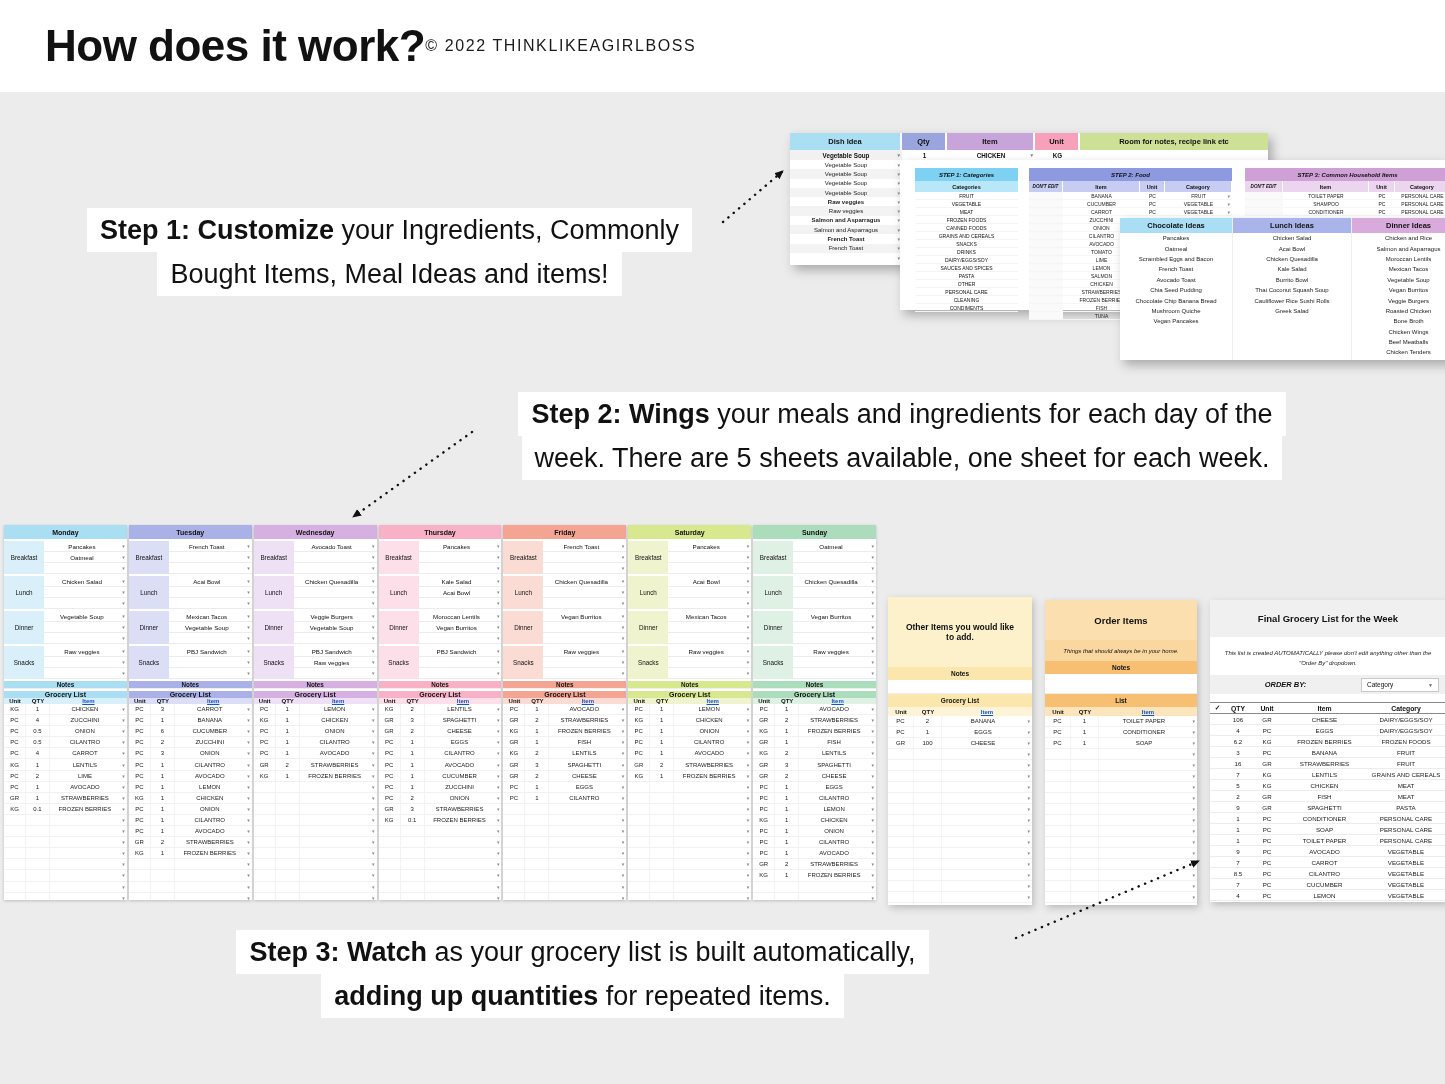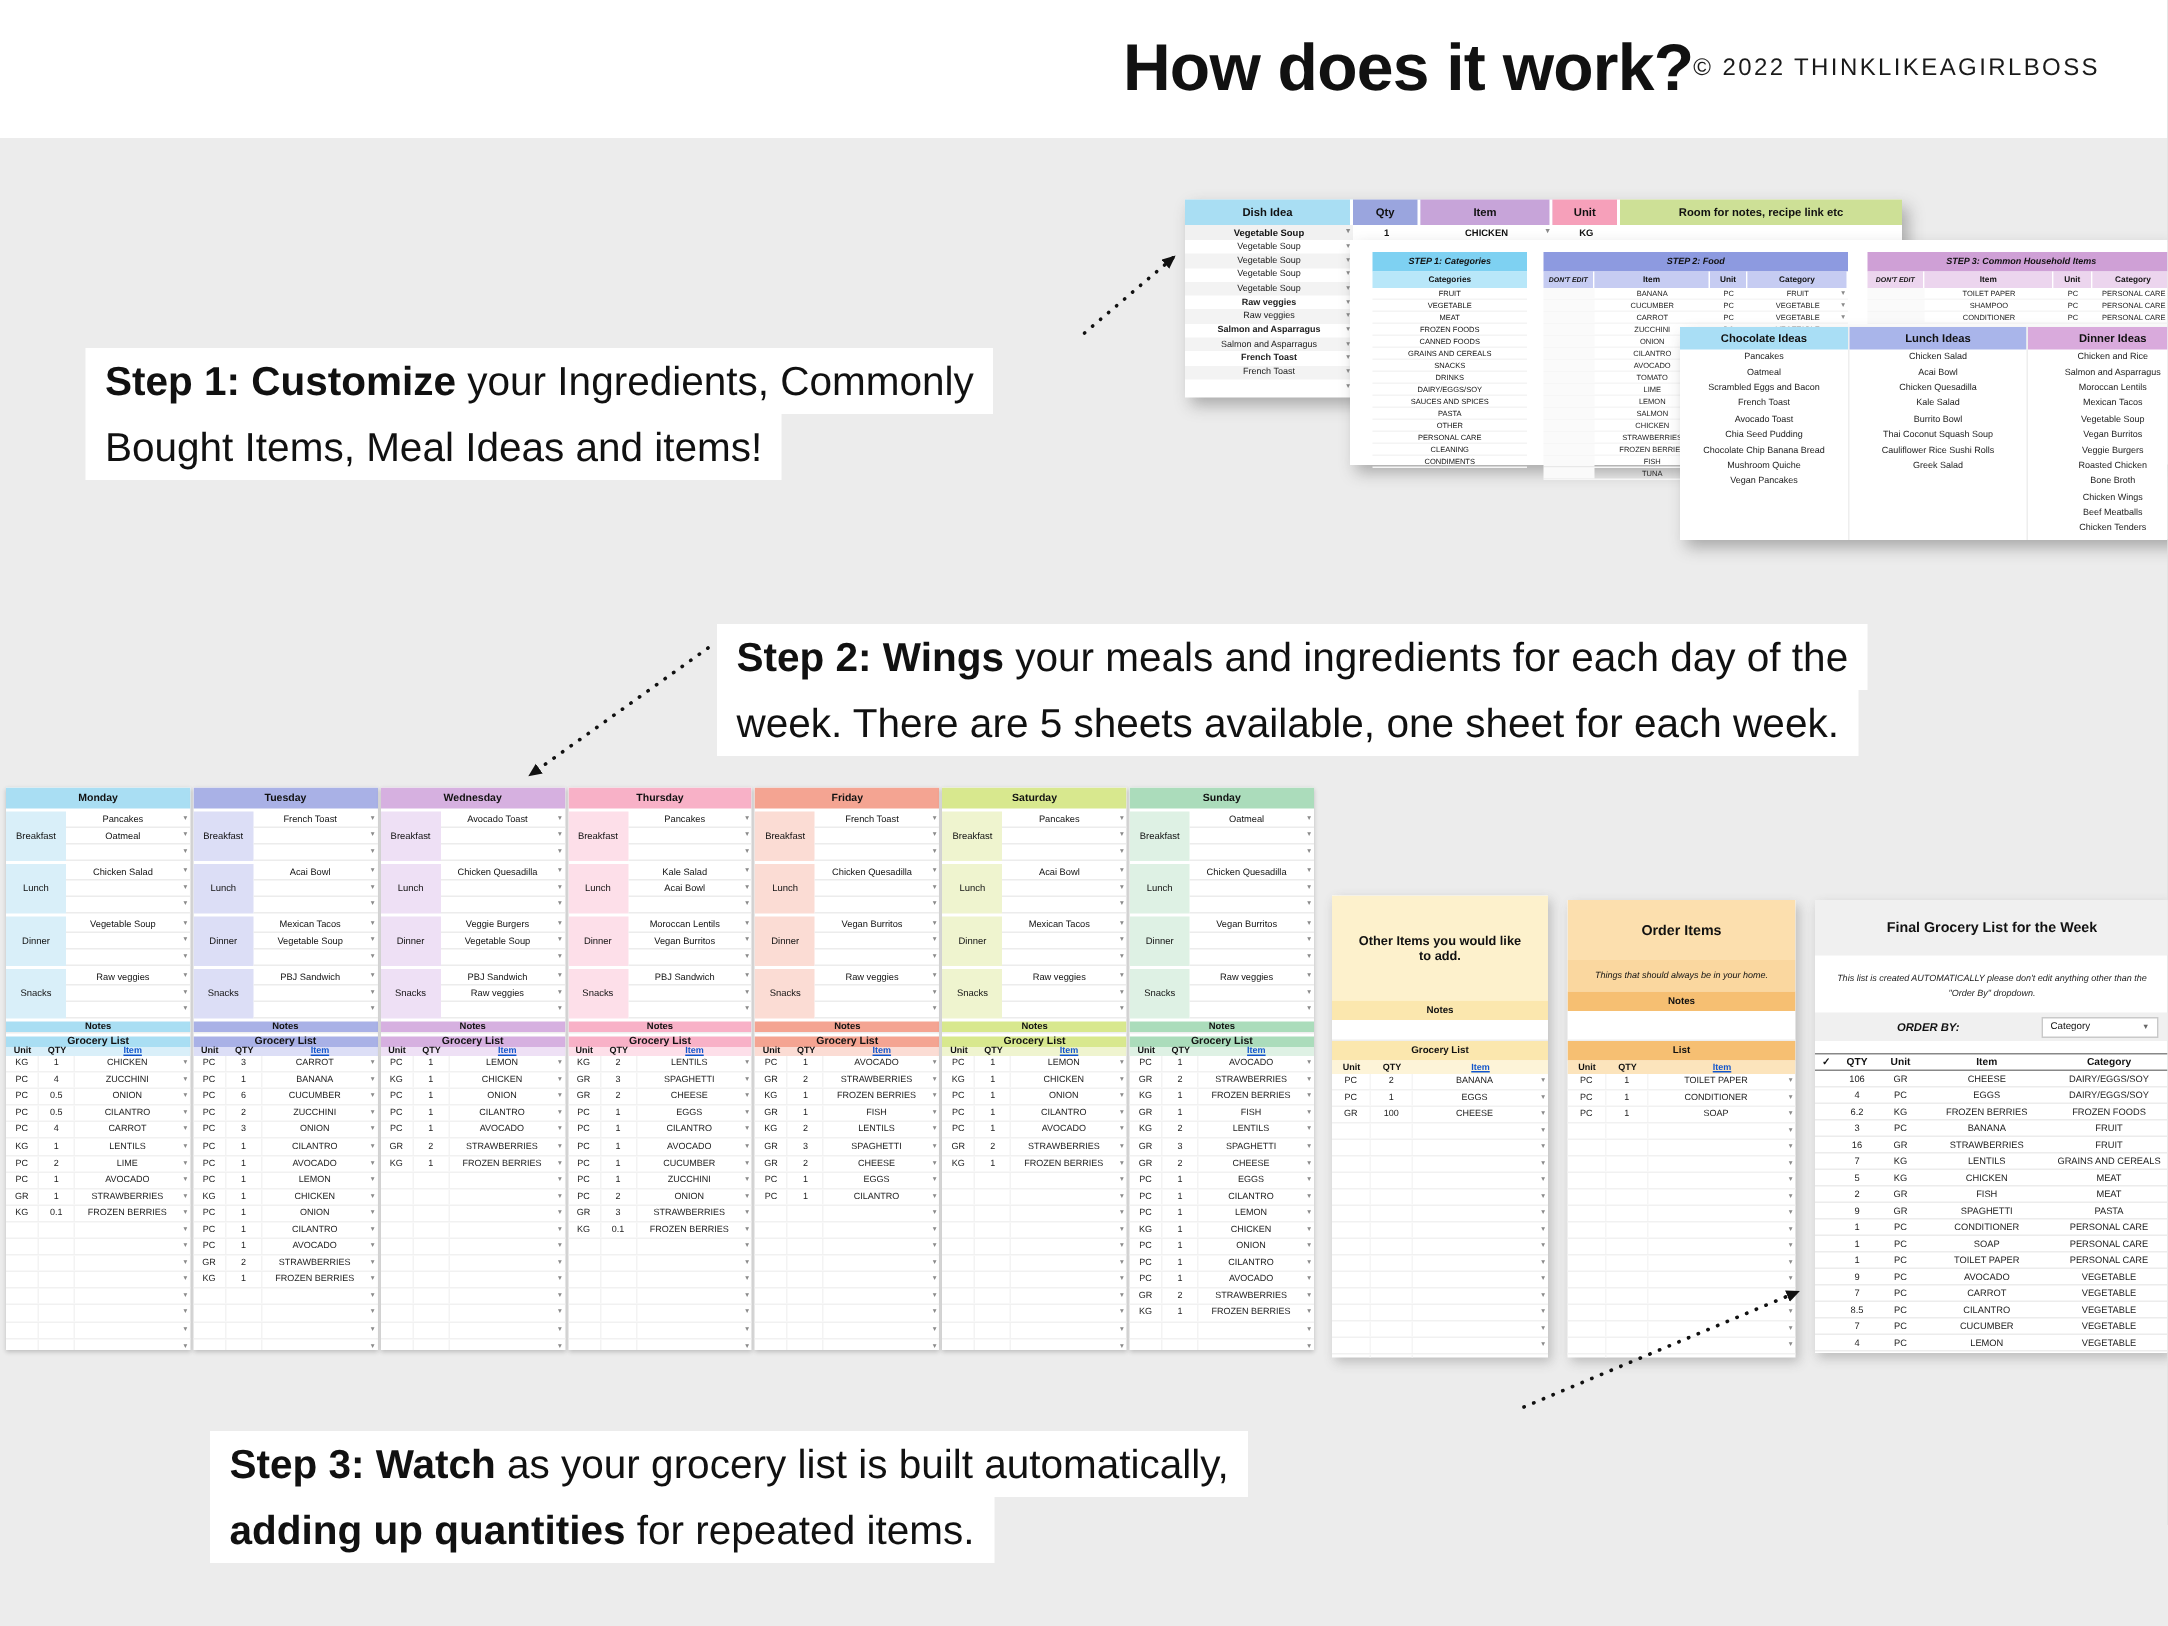--- a/index.html
+++ b/index.html
@@ -1,24 +1,24 @@
 <!DOCTYPE html>
 <html><head>
 <meta charset="utf-8">
 <style>
   html,body{margin:0;padding:0;background:#dcdcdc;}
   .canvas{position:relative;width:1445px;height:1084px;background:#ececec;overflow:hidden;
     font-family:"Liberation Sans",sans-serif;color:#111;}
   .topbar{position:absolute;top:0;left:0;right:0;height:92px;background:#fff;display:flex;
-    align-items:center;justify-content:flex-end;padding:0 45px;box-sizing:border-box;z-index:4;}
+    align-items:center;justify-content:flex-start;padding:0 45px;box-sizing:border-box;z-index:4;}
   .topbar h1{font-size:44px;font-weight:800;letter-spacing:-0.5px;margin:0;}
   .copyright{font-size:16px;letter-spacing:1.6px;color:#1a1a1a;}
 
   
-  .steptext{position:absolute;text-align:left;font-size:27px;line-height:34px;z-index:5;margin-top:24px;}
+  .steptext{position:absolute;text-align:center;font-size:27px;line-height:34px;z-index:5;}
   .steptext .line{margin:0;}
   .wbg{background:#fff;padding:5px 13px;display:inline-block;}
   .steptext b{font-weight:700;}
   #step1{left:57px;top:208px;width:665px;}
   #step2{left:478px;top:392px;width:848px;}
   #step3{left:140px;top:930px;width:885px;}
 
   
   .sheet{position:absolute;background:#fff;box-shadow:4px 5px 10px rgba(60,60,60,.38);}
   .dd{color:#8a8a8a;font-size:5px;position:absolute;right:2px;top:50%;transform:translateY(-50%);line-height:1;}

